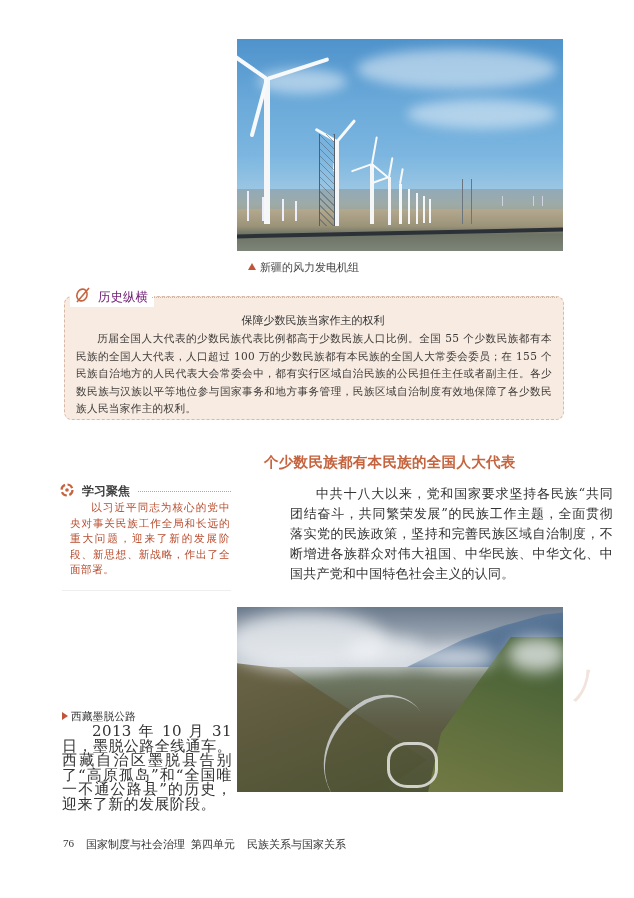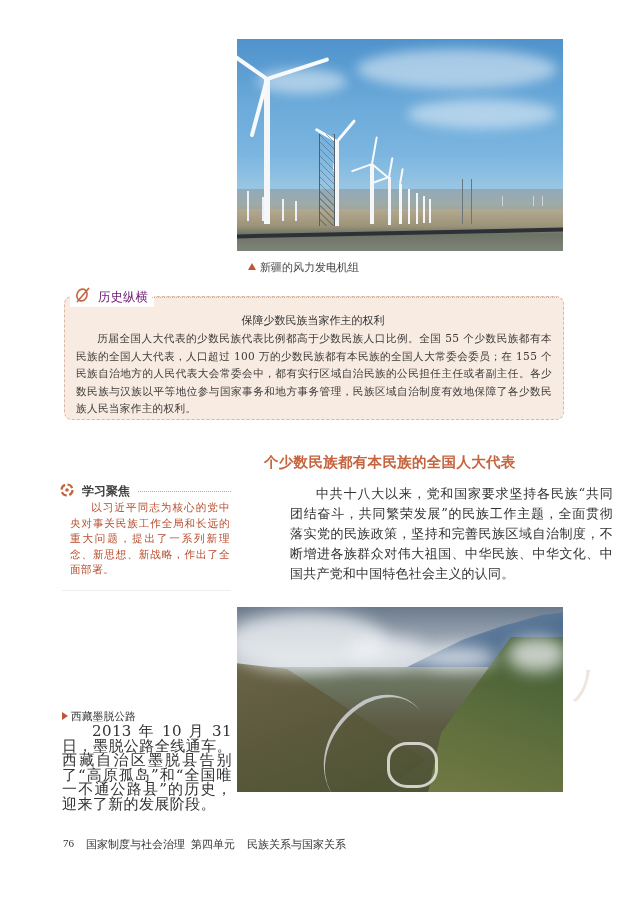--- a/index.html
+++ b/index.html
@@ -173,21 +173,21 @@
   <span>
     <svg width="14" height="14" viewBox="0 0 14 14">
       <circle cx="7" cy="7" r="5.5" fill="none" stroke="#c6643f" stroke-width="2.2" stroke-dasharray="6 2.6"></circle>
       <circle cx="7" cy="7" r="1.8" fill="#c6643f"></circle>
     </svg>
   </span>
   <span class="label">学习聚焦</span>
 </div>
 <div class="abs focus-line"></div>
 <div class="abs focus-box"></div>
-<div class="abs focus-body">以习近平同志为核心的党中央对事关民族工作全局和长远的重大问题，提出了一系列新理念、新思想、新战略，作出了全面部署。</div>
+<div class="abs focus-body">以习近平同志为核心的党中央对事关民族工作全局和长远的重大问题，迎来了新的发展阶段、新思想、新战略，作出了全面部署。</div>
 
 <div class="abs main-para">中共十八大以来，党和国家要求坚持各民族“共同团结奋斗，共同繁荣发展”的民族工作主题，全面贯彻落实党的民族政策，坚持和完善民族区域自治制度，不断增进各族群众对伟大祖国、中华民族、中华文化、中国共产党和中国特色社会主义的认同。</div>
 
 <div class="abs photo2">
   <div class="sky"></div>
   <div class="snow"></div>
   <div class="slope-l"></div>
   <div class="slope-r"></div>
   <div class="river"></div>
   <div class="road2"></div>

